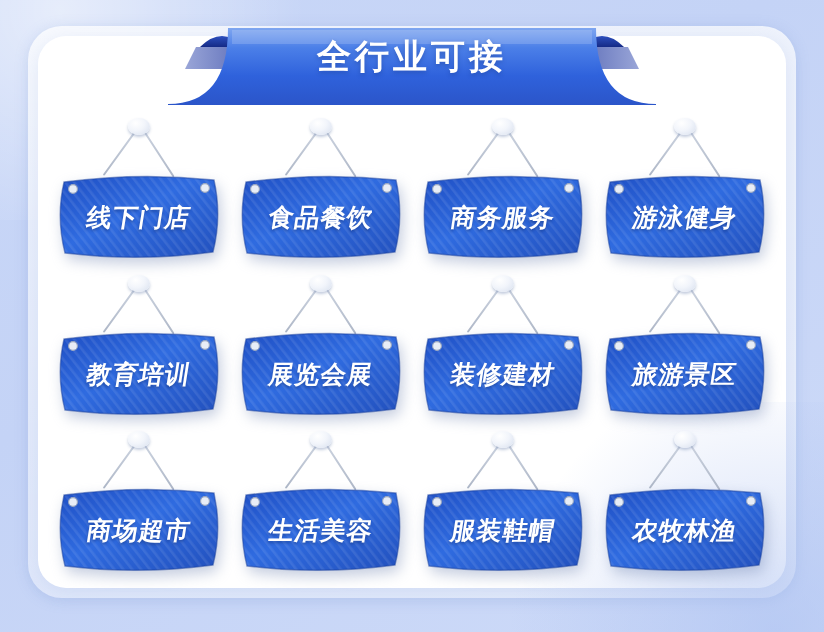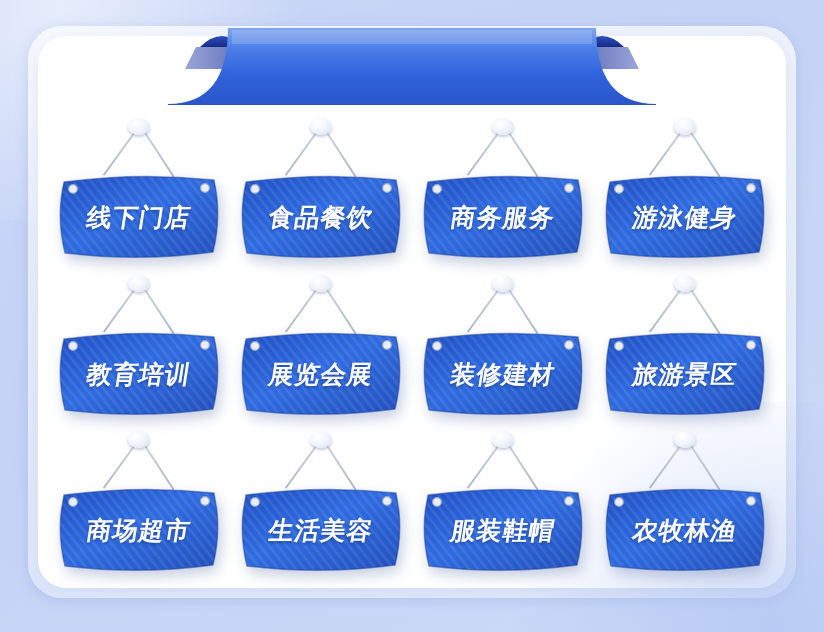--- a/index.html
+++ b/index.html
@@ -215,20 +215,21 @@
                Q 228 104 228 28 Z" fill="url(#ribbonGrad)"></path>
       <path d="M 228 28 L 596 28 L 596 40 Q 598 96 640 104 L 184 104 Q 226 96 228 40 Z" fill="url(#ribbonGrad)"></path>
       <rect x="228" y="28" width="368" height="77" rx="0" fill="url(#ribbonGrad)"></rect>
       <path d="M 228 28 L 228 60 Q 228 105 168 105 L 228 105 Z" fill="url(#ribbonGrad)"></path>
       <path d="M 596 28 L 596 60 Q 596 105 656 105 L 596 105 Z" fill="url(#ribbonGrad)"></path>
 
       <path d="M 232 30 L 592 30 L 592 44 L 232 44 Z" fill="#ffffff" opacity="0.16"></path>
     </svg>
   </div>
 
+  <div class="banner-title">全行业可接</div>
 
   <div class="grid">
 
     <div class="tag">
       <div class="string left"></div>
       <div class="string right"></div>
       <div class="hook"></div>
       <div class="plaque">
         <svg width="170" height="92" viewBox="0 0 170 92" xmlns="http://www.w3.org/2000/svg">
           <defs>

